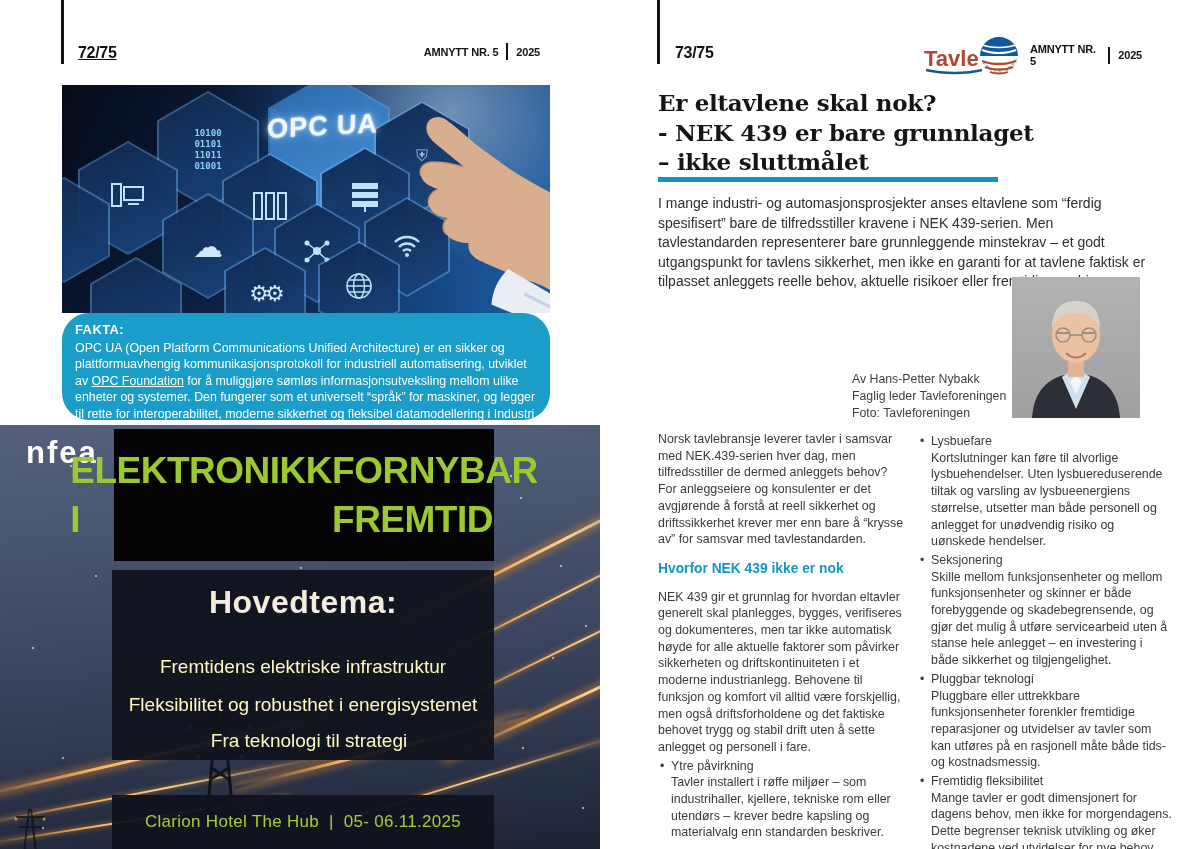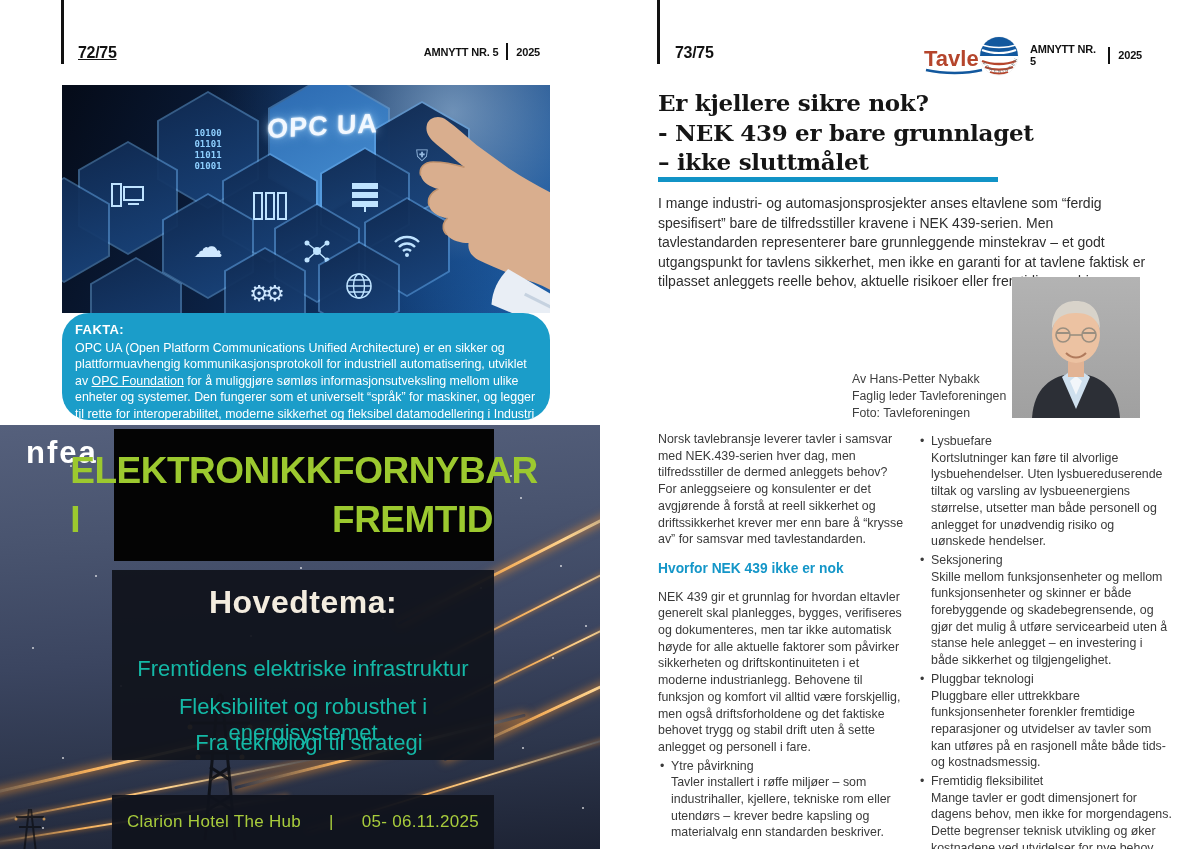--- a/index.html
+++ b/index.html
@@ -47,23 +47,23 @@
       box-shadow:0 0 8px 2px rgba(255,150,40,.55);}
   .streak.thin{height:2px;box-shadow:0 0 5px 1px rgba(255,150,40,.4);}
   #ad-title-box{left:114px;top:4px;width:380px;height:132px;background:#040404;z-index:4;
       display:flex;flex-direction:row;align-items:center;justify-content:center;}
   #ad-title-box div{font-size:37px;font-weight:800;color:#9cc92f;letter-spacing:-0.5px;line-height:49px;}
   #nfea-logo{left:26px;top:10px;z-index:4;color:#fff;font-size:31px;font-weight:800;
       letter-spacing:2px;text-transform:lowercase;}
   #hovedtema-box{left:112px;top:145px;width:382px;height:190px;background:rgba(16,19,28,.94);z-index:4;}
   #hovedtema-box .hh{position:absolute;left:0;top:14px;width:100%;text-align:center;
       font-size:32px;font-weight:800;color:#f3ecdf;letter-spacing:.5px;}
-  .topic{position:absolute;left:0;width:100%;text-align:center;font-size:22px;color:#14b8a6;}
+  .topic{position:absolute;left:0;width:100%;text-align:center;font-size:19px;color:#fef9c3;}
   #ad-footer-box{left:112px;top:370px;width:382px;height:54px;background:rgba(16,19,28,.95);z-index:4;
-      display:flex;align-items:center;justify-content:center;gap:28px;}
+      display:flex;align-items:center;justify-content:center;gap:10px;}
   #ad-footer-box span{color:#a8cc3c;font-size:17px;letter-spacing:.3px;}
   #hill{right:0;bottom:0;width:160px;height:52px;background:#0c0e13;z-index:3;
       border-radius:70% 30% 0 0/100% 55% 0 0;}
   #hill2{right:120px;bottom:0;width:230px;height:20px;background:#0c0e13;z-index:3;border-radius:40% 60% 0 0/100% 100% 0 0;}
   #bluestrip{left:0;bottom:0;width:458px;height:4px;background:#4e7296;z-index:6;}
 
   
   .art-title{font-family:"DejaVu Serif",serif;font-weight:700;font-size:23px;line-height:29.5px;color:#151515;letter-spacing:-0.3px;}
   #rule{left:658px;top:177px;width:340px;height:4.5px;background:#1193c6;}
   #lede{left:658px;top:194px;width:494px;font-size:14px;line-height:19.6px;color:#2e2e2e;}
@@ -304,21 +304,21 @@
     </svg>
   </span>
 
   <div class="abs masthead" style="left:1030px;top:43px;width:112px;justify-content:flex-end;">
     <span>AMNYTT NR. 5</span>
     <span class="mast-div"></span>
     <span>2025</span>
   </div>
 
   <div class="abs art-title" style="left:658px;top:88px;">
-    <div>Er kjellere sikre nok?</div>
+    <div>Er eltavlene skal nok?</div>
     <div>- NEK 439 er bare grunnlaget</div>
     <div>– ikke sluttmålet</div>
   </div>
   <div id="rule" class="abs"></div>
 
   <div id="lede" class="abs">I mange industri- og automasjonsprosjekter anses eltavlene som “ferdig spesifisert” bare de tilfredsstiller kravene i NEK 439-serien. Men tavlestandarden representerer bare grunnleggende minstekrav – et godt utgangspunkt for tavlens sikkerhet, men ikke en garanti for at tavlene faktisk er tilpasset anleggets reelle behov, aktuelle risikoer eller fremtidige endringer.</div>
 
   <span class="abs photo-frame">
     <svg width="128" height="141" viewBox="0 0 128 141">
       <defs>

